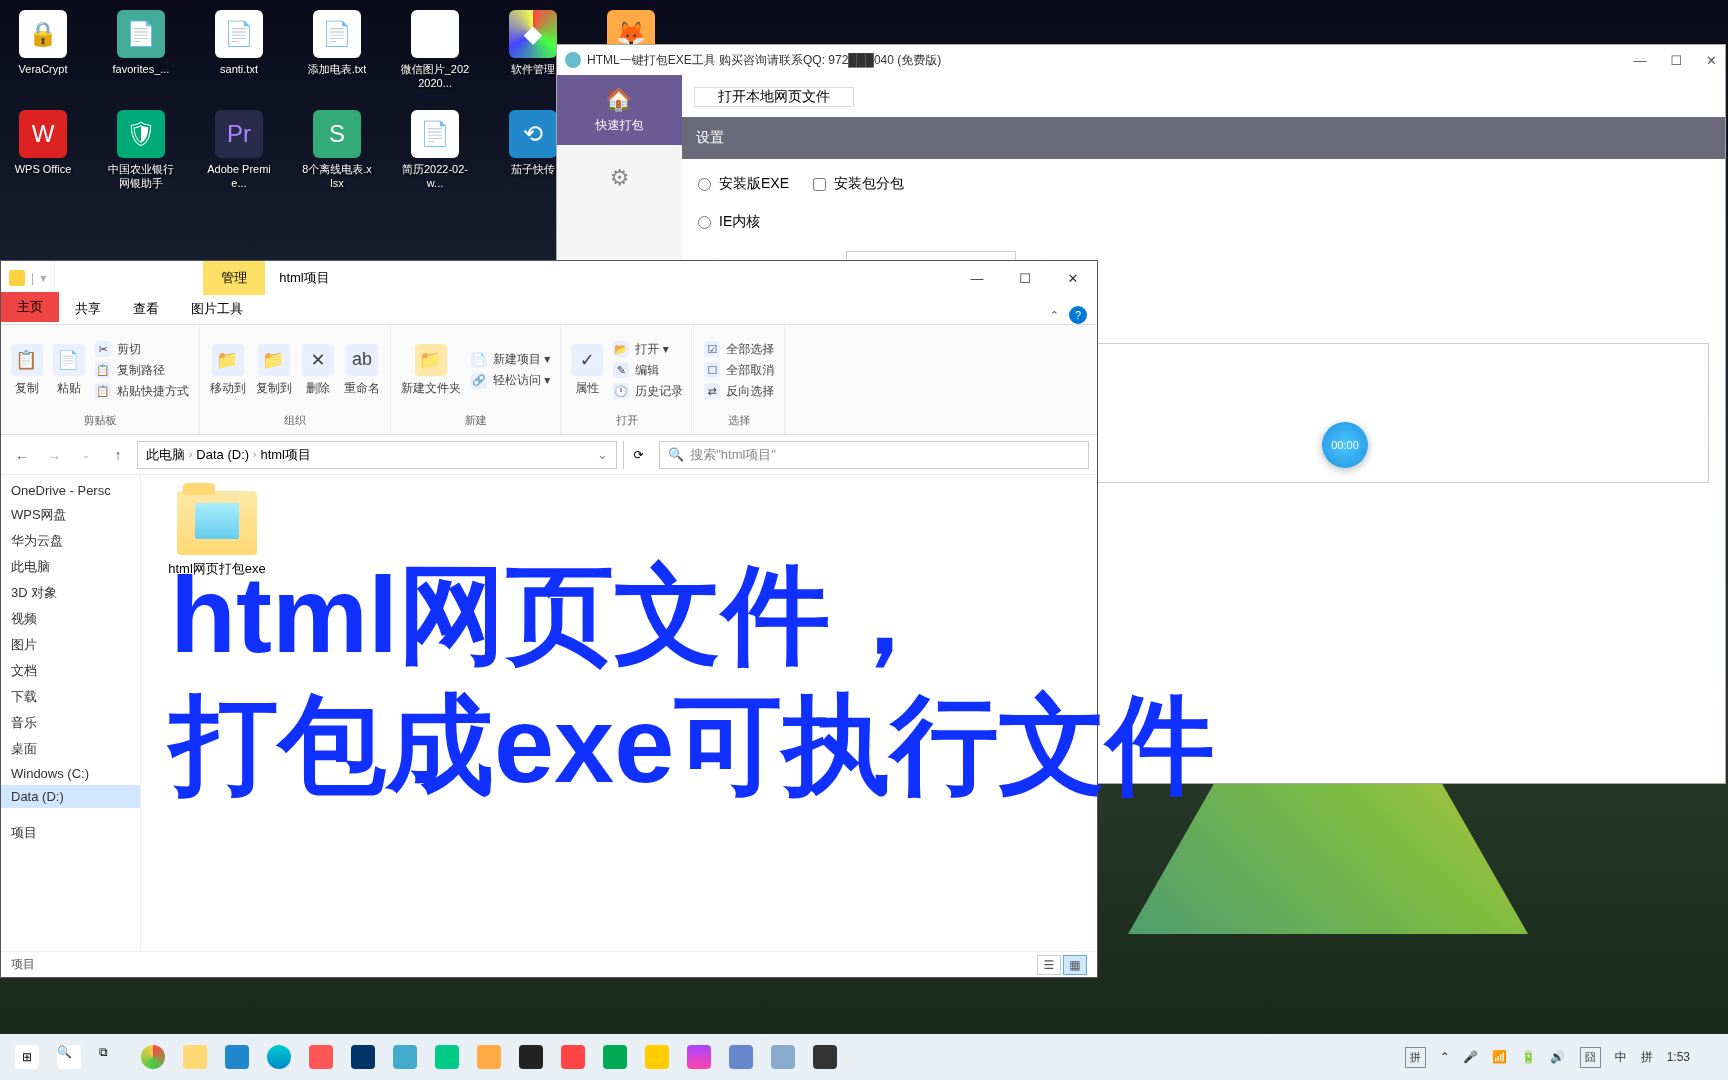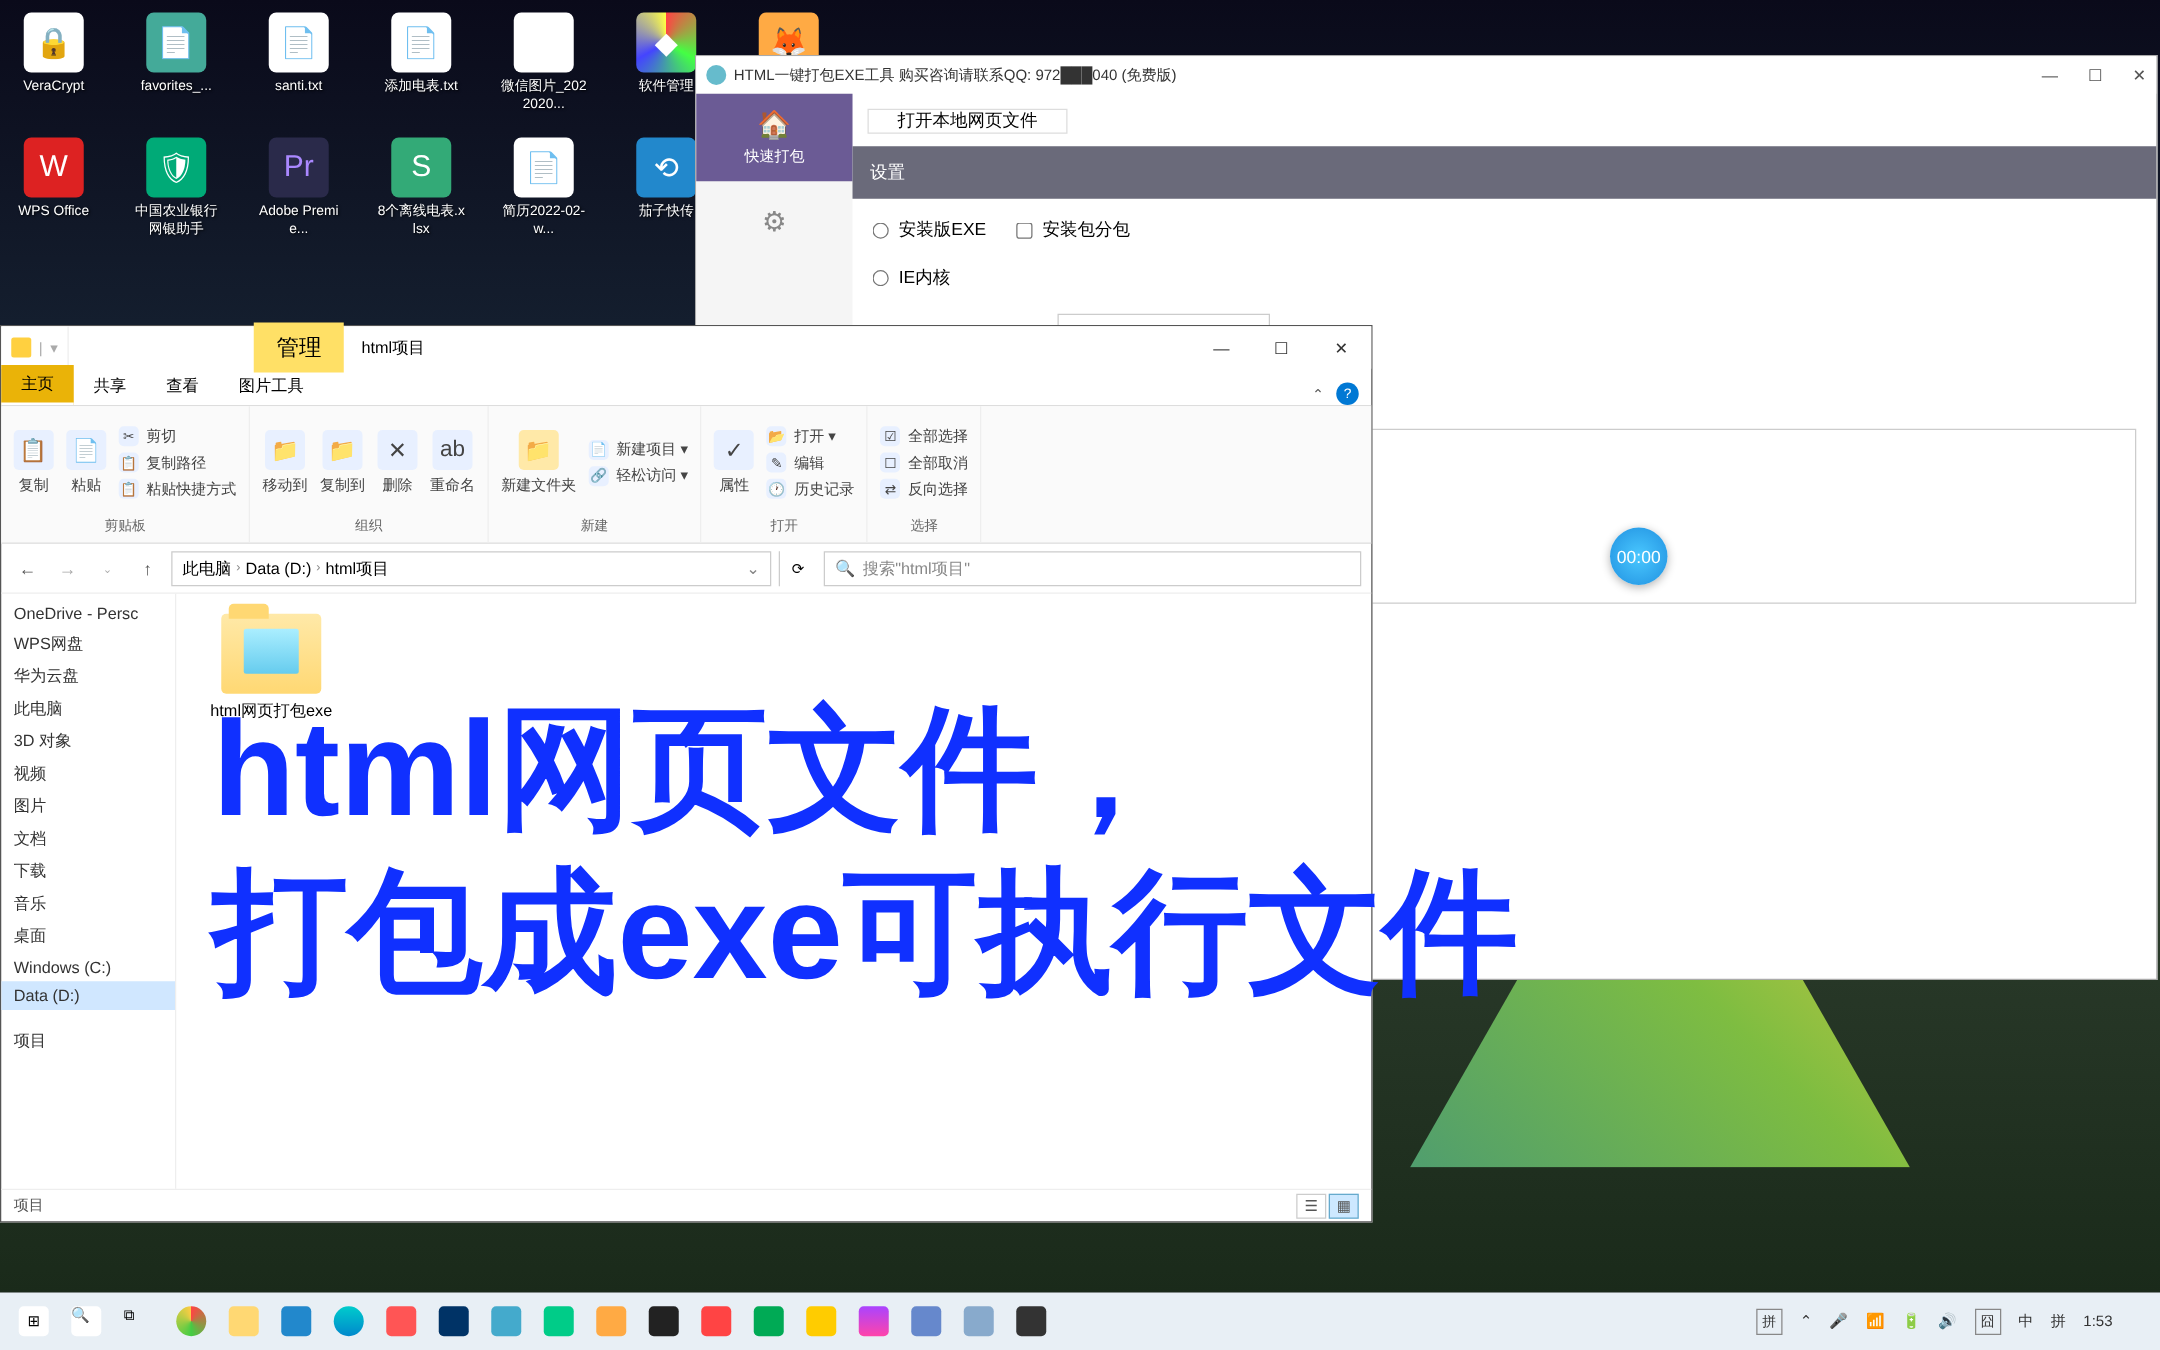--- a/index.html
+++ b/index.html
@@ -48,27 +48,27 @@
 .wh-row input { width:170px; padding:6px; border:1px solid #ccc; text-align:center; font-size:14px; }
 .date-row input { width:300px; padding:6px; border:1px solid #ccc; text-align:center; font-size:14px; margin-bottom:16px; }
 .textarea { border:1px solid #ccc; height:140px; margin-bottom:20px; }
 .pack-btn { width:100%; background:#5cb85c; color:#fff; padding:14px; font-size:16px; border:none; cursor:pointer; text-align:center; }
 
 
 .explorer { position: absolute; top: 260px; left: 0; width: 1098px; height: 718px; background: #fff; border: 1px solid #555; }
 .exp-titlebar { height: 34px; background: #fff; display: flex; align-items: center; }
 .qat { display:flex; align-items:center; gap:6px; padding:0 8px; height:100%; border-right:1px solid #eee; }
 .qat .qbtn { width:16px; height:16px; background:#ffd040; border-radius:2px; cursor:pointer; }
-.manage-tab { background:#ffe066; padding:8px 18px; font-size:18px; margin-left:148px; }
+.manage-tab { background:#ffe066; padding:8px 18px; font-size:13px; margin-left:148px; }
 .exp-title { padding:8px 14px; font-size:13px; }
 .win-ctrls { margin-left:auto; display:flex; }
 .win-ctrls span { width:48px; height:34px; display:flex; align-items:center; justify-content:center; cursor:pointer; font-size:13px; color:#333; }
 .tabs-row { height:30px; display:flex; align-items:end; border-bottom:1px solid #ddd; }
 .tab { padding:6px 16px; font-size:13px; cursor:pointer; }
-.tab.active { border-bottom:2px solid #fff; background:#eab308; }
+.tab.active { border-bottom:2px solid #fff; background:#ef4444; }
 .ribbon-help { margin-left:auto; display:flex; gap:10px; padding:0 10px; align-items:center; }
 .ribbon-help .chev { font-size:11px; color:#555; cursor:pointer; }
 .ribbon-help .help { width:18px; height:18px; background:#0078d4; color:#fff; border-radius:50%; display:flex; align-items:center; justify-content:center; font-size:11px; cursor:pointer; }
 .ribbon { height:110px; background:#fafafa; border-bottom:1px solid #ddd; display:flex; }
 .rgroup { border-right:1px solid #eee; padding:6px 10px; display:flex; flex-direction:column; }
 .rgroup .items { flex:1; display:flex; gap:10px; align-items:center; }
 .rgroup .glabel { font-size:11px; color:#666; text-align:center; padding-top:4px; }
 .rbtn { display:flex; flex-direction:column; align-items:center; gap:4px; cursor:pointer; font-size:12px; color:#444; }
 .rbtn .rico { width:32px; height:32px; background:#e8f0ff; border-radius:4px; display:flex; align-items:center; justify-content:center; font-size:18px; }
 .rbtn.sm { flex-direction:row; gap:6px; }
@@ -93,21 +93,21 @@
 .folder-item .flbl { font-size:13px; line-height:1.3; }
 .status { height:26px; border-top:1px solid #eee; display:flex; align-items:center; padding:0 10px; font-size:12px; color:#555; }
 .view-btns { margin-left:auto; display:flex; gap:2px; }
 .view-btns span { width:24px; height:20px; border:1px solid #ccc; cursor:pointer; display:flex; align-items:center; justify-content:center; }
 .view-btns span.sel { background:#cde8ff; border-color:#6ac; }
 
 
 .overlay-text { position:absolute; top:550px; left:170px; font-size:108px; font-weight:bold; color:#1030ff; line-height:1.2; z-index:100; white-space:nowrap; }
 
 
-.timer { position:absolute; top:422px; left:1288px; width:46px; height:46px; background:radial-gradient(#4ac8ff,#2090e0); border-radius:50%; display:flex; align-items:center; justify-content:center; color:#fff; font-size:14px; z-index:50; box-shadow:0 2px 8px rgba(0,0,0,0.3); }
+.timer { position:absolute; top:422px; left:1322px; width:46px; height:46px; background:radial-gradient(#4ac8ff,#2090e0); border-radius:50%; display:flex; align-items:center; justify-content:center; color:#fff; font-size:11px; z-index:50; box-shadow:0 2px 8px rgba(0,0,0,0.3); }
 
 
 .taskbar { position:absolute; bottom:0; left:0; width:1728px; height:46px; background:#e8eff5; display:flex; align-items:center; padding:0 8px; gap:4px; }
 .tb-icon { width:38px; height:38px; display:flex; align-items:center; justify-content:center; cursor:pointer; border-radius:4px; }
 .tb-icon .ti { width:24px; height:24px; border-radius:4px; }
 .tray { margin-left:auto; display:flex; align-items:center; gap:14px; font-size:12px; color:#333; padding:0 10px; }
 .tray span { cursor:pointer; }
 .ime-box { border:1px solid #888; padding:2px 4px; font-size:11px; }
 </style>
 </head>

